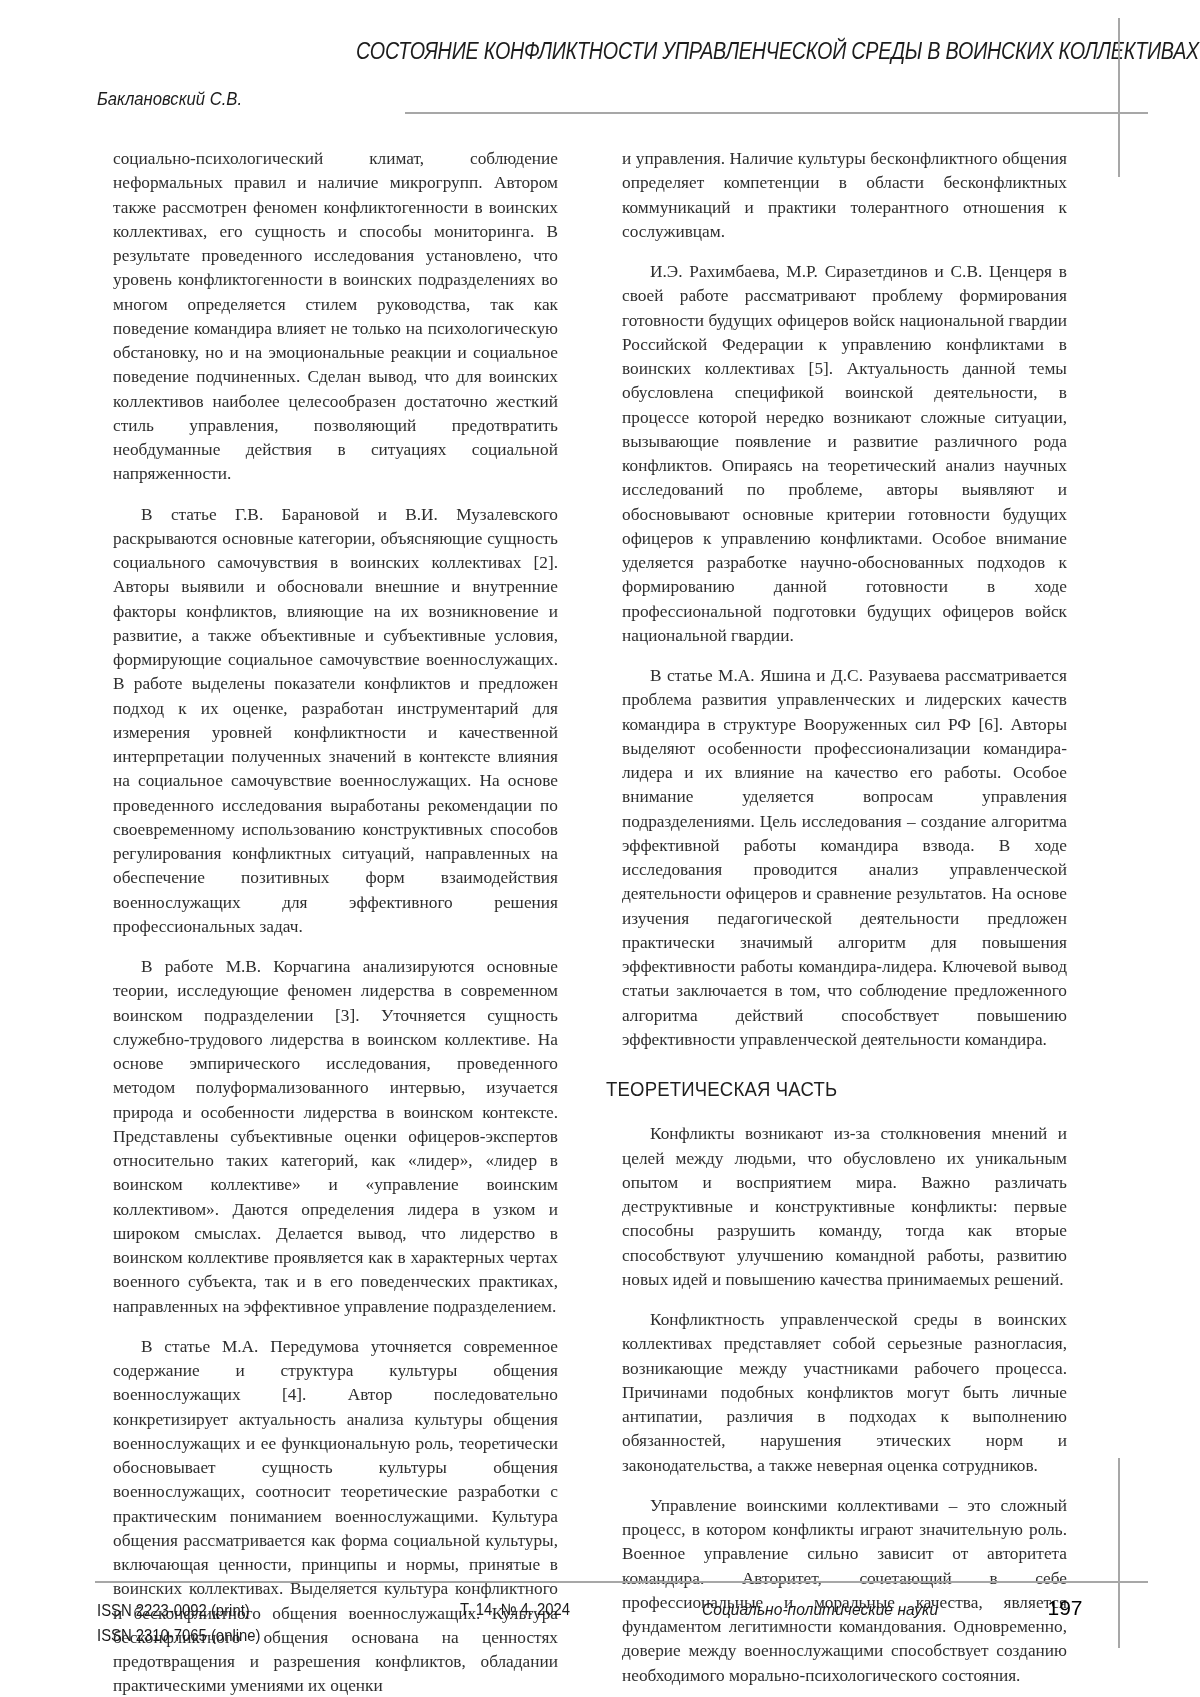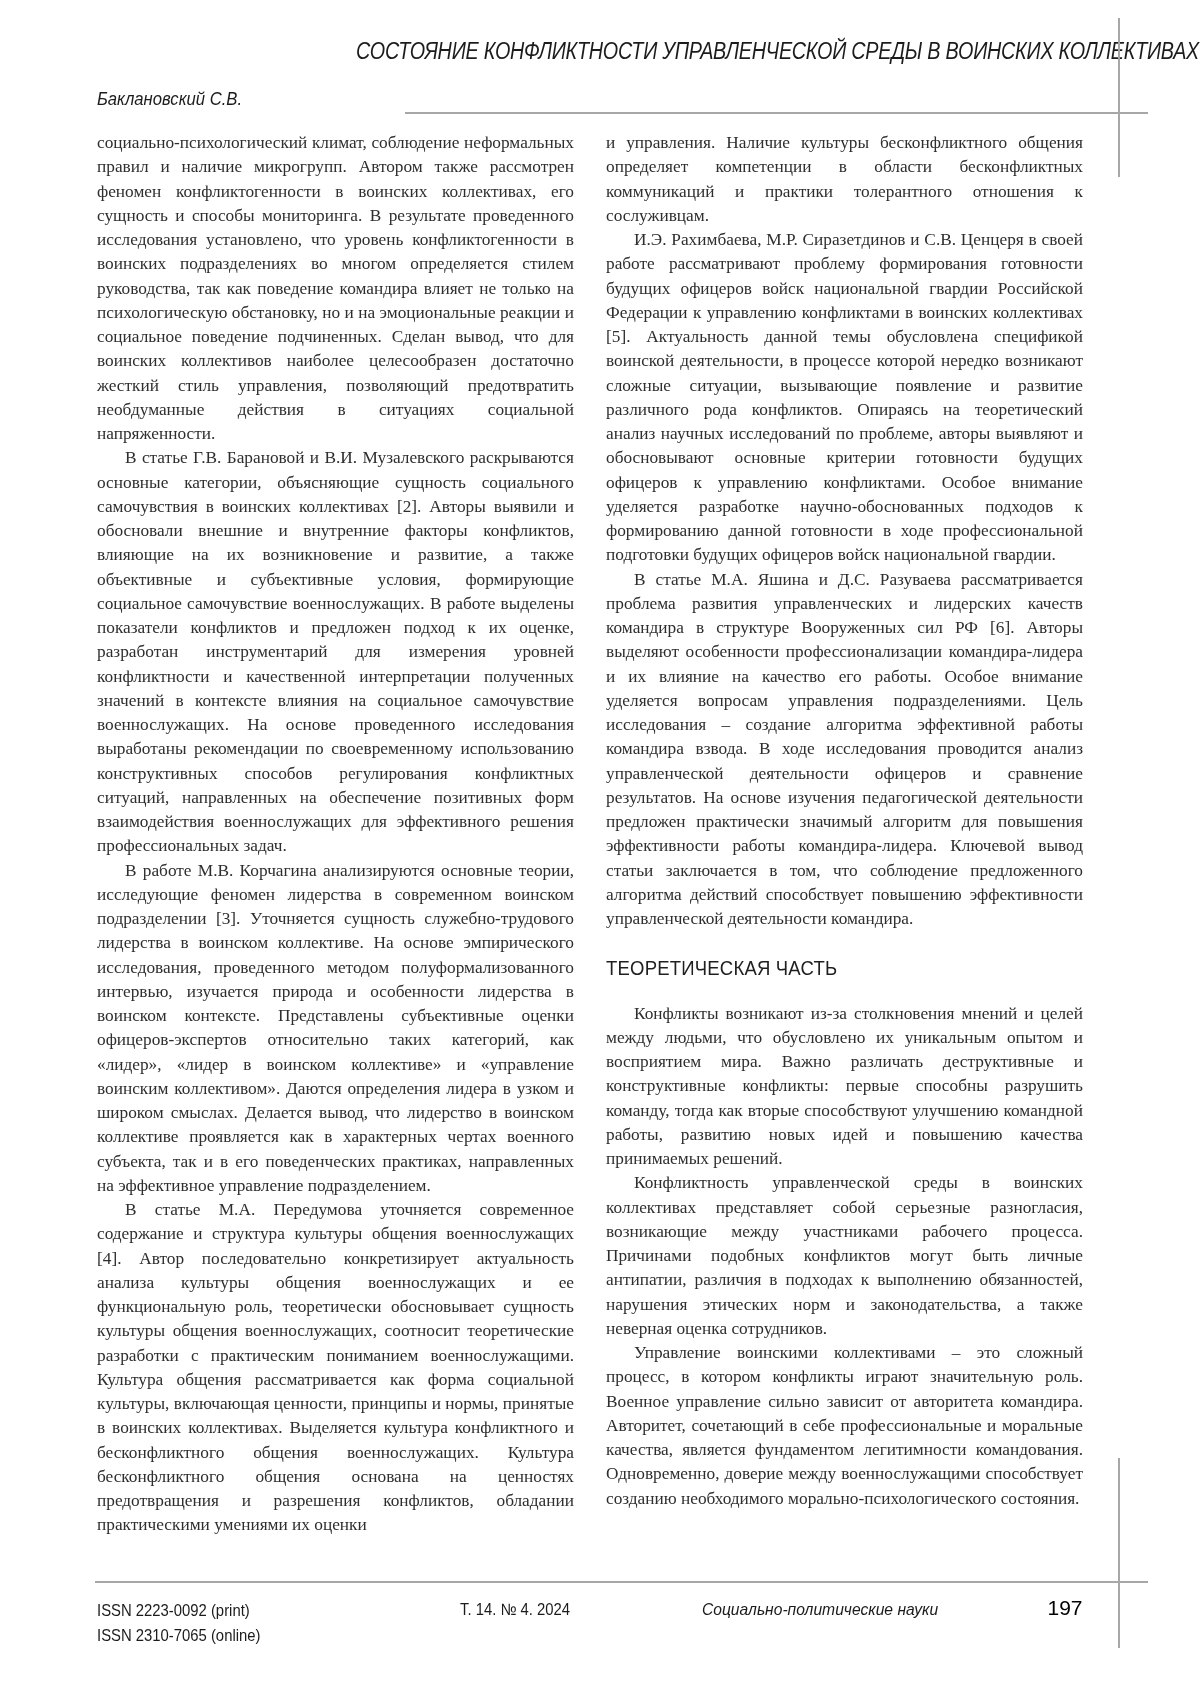--- a/index.html
+++ b/index.html
@@ -42,21 +42,21 @@
 
   
   .col {
     position: absolute; top: 131px; width: 477px;
     font-size: 17.3px; line-height: 24.25px;
     text-align: justify;
     color: #2e2e2e;
   }
   .col-left  { left: 97px; }
   .col-right { left: 606px; }
-  .col p { margin: 0; padding: 0; }
+  .col p { margin: 16px; padding: 0; }
   .col p.indent { text-indent: 28px; }
 
   .section-heading {
     font-family: "Liberation Sans", sans-serif;
     font-size: 19.5px; letter-spacing: 0.2px;
     color: #1f1f1f;
     margin: 25px 0 21px 0;
     text-align: left; text-indent: 0;
     transform: scaleX(0.95); transform-origin: 0 50%;
     white-space: nowrap;

